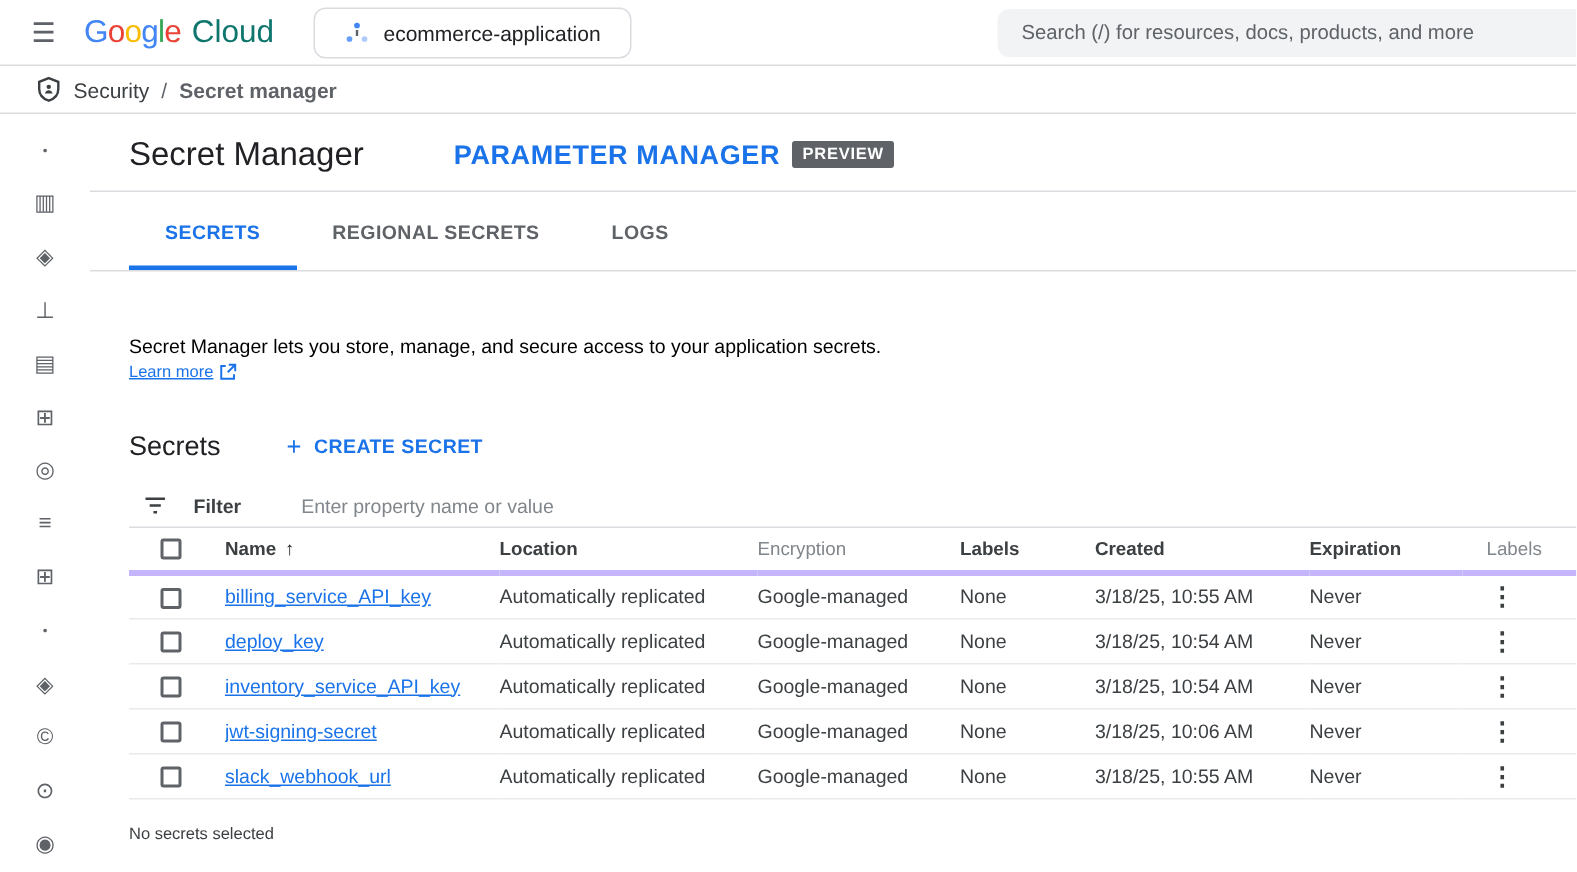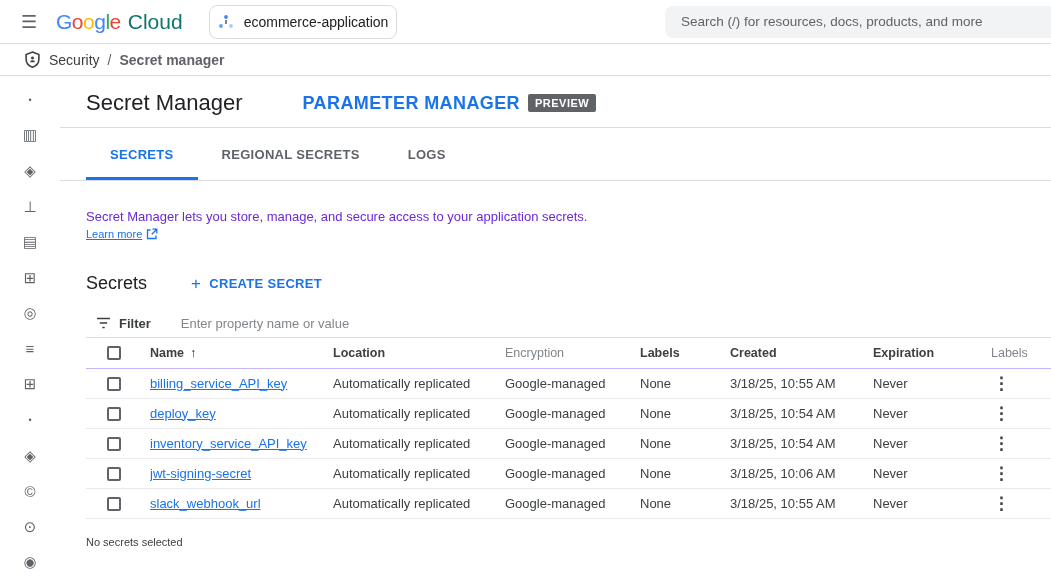--- a/index.html
+++ b/index.html
@@ -8,21 +8,21 @@
   .app { width:1051px; height:581px; background:#fff; overflow:hidden; position:relative; }
 
   
   .topbar { height:44px; display:flex; align-items:center; border-bottom:1px solid #dadce0; padding-left:10px; }
   .hamburger { width:38px; height:38px; border:none; background:transparent; font-size:18px; color:#5f6368; cursor:pointer; }
   .logo { display:flex; align-items:baseline; font-size:21px; margin-left:8px; cursor:pointer; }
   .logo span { letter-spacing:-0.5px; }
   .lg0,.lg3 { color:#4285f4; } .lg1,.lg5 { color:#ea4335; } .lg2 { color:#fbbc05; } .lg4 { color:#34a853; }
   .logo .cloud { color:#0f766e; margin-left:7px; letter-spacing:0; }
   .project-btn { margin-left:26px; height:34px; display:flex; align-items:center; gap:10px; border:1px solid #dadce0;
-                 border-radius:8px; background:#fff; padding:0 8px; font-size:14px; color:#202124; cursor:pointer;
+                 border-radius:8px; background:#fff; padding:0 20px; font-size:14px; color:#202124; cursor:pointer;
                  font-family:inherit; }
   .searchbar { margin-left:auto; width:386px; height:32px; background:#f1f3f4; border-radius:8px 0 0 8px;
                display:flex; align-items:center; padding-left:16px; }
   .searchbar input { flex:1; background:transparent; border:none; outline:none; font-size:13.5px; color:#202124;
                      font-family:inherit; }
   .searchbar input::placeholder { color:#5f6368; }
 
   
   .crumbbar { height:32px; display:flex; align-items:center; gap:8px; border-bottom:1px solid #dadce0; padding-left:24px;
               font-size:14px; }
@@ -44,43 +44,43 @@
   .preview-badge { margin-left:8px; background:#5f6368; color:#fff; font-size:11px; font-weight:700;
                    letter-spacing:.5px; padding:3px 7px; border-radius:2px; }
 
   
   .tabs { height:54px; border-top:1px solid #dadce0; border-bottom:1px solid #dadce0; display:flex; padding-left:26px; }
   .tab { height:100%; display:flex; align-items:center; padding:0 24px; font-size:13px; font-weight:700;
          letter-spacing:.3px; color:#5f6368; cursor:pointer; }
   .tab.active { color:#1a73e8; box-shadow: inset 0 -3px 0 #1a73e8; }
 
   
-  .desc { margin:26px 26px 0; font-size:13px; color:#6d28d9; line-height:19px; }
+  .desc { margin:40px 26px 0; font-size:13px; color:#000000; line-height:19px; }
   .learn-more { margin:2px 26px 0; display:flex; align-items:center; gap:4px; }
   .learn-more a { font-size:11px; color:#1a73e8; text-decoration:underline; cursor:pointer; }
 
   
   .secrets-head { margin:33px 26px 15px; display:flex; align-items:center; }
   .secrets-title { font-size:18px; font-weight:500; color:#202124; }
   .create-btn { margin-left:44px; display:flex; align-items:center; gap:8px; border:none; background:transparent;
                 color:#1a73e8; font-size:13px; font-weight:700; letter-spacing:.3px; cursor:pointer; font-family:inherit; }
   .create-plus { font-size:17px; font-weight:400; line-height:1; }
 
   
-  .filter-row { margin-left:26px; height:29px; display:flex; align-items:center; border-bottom:1px solid #dadce0; gap:8px; }
+  .filter-row { margin-left:26px; height:29px; display:flex; align-items:center; border-bottom:1px solid #dadce0; gap:18px; }
   .filter-icon { margin-left:10px; display:flex; }
   .filter-label { font-size:13px; font-weight:700; color:#3c4043; }
   .filter-input { flex:1; border:none; outline:none; font-size:13px; color:#202124; font-family:inherit; margin-left:22px; }
   .filter-input::placeholder { color:#80868b; }
 
   
   table { margin-left:26px; width:calc(100% - 26px); border-collapse:collapse; table-layout:fixed; font-size:13px; }
   th, td { height:30px; padding:0; text-align:left; vertical-align:middle; border-bottom:1px solid #e8eaed;
            white-space:nowrap; overflow:hidden; }
-  thead th { border-bottom:1px solid #c4b5fd; font-size:12.5px; font-weight:700; color:#3c4043; }
+  thead th { border-bottom:4px solid #c4b5fd; font-size:12.5px; font-weight:700; color:#3c4043; }
   thead th.th-light { color:#80868b; font-weight:400; }
   .cb-cell { padding-left:21px; }
   .cb { display:inline-block; width:14px; height:14px; border:2px solid #5f6368; border-radius:2px; cursor:pointer;
         vertical-align:middle; }
   .sort-arrow { font-weight:700; color:#202124; margin-left:6px; }
   td a.secret-link { color:#1a73e8; text-decoration:underline; cursor:pointer; }
   td { color:#3c4043; }
   td.enc { color:#3c4043; }
   .kebab { border:none; background:transparent; font-size:17px; font-weight:700; color:#3c4043; cursor:pointer;
            padding:0 4px; margin-left:14px; line-height:1; }

